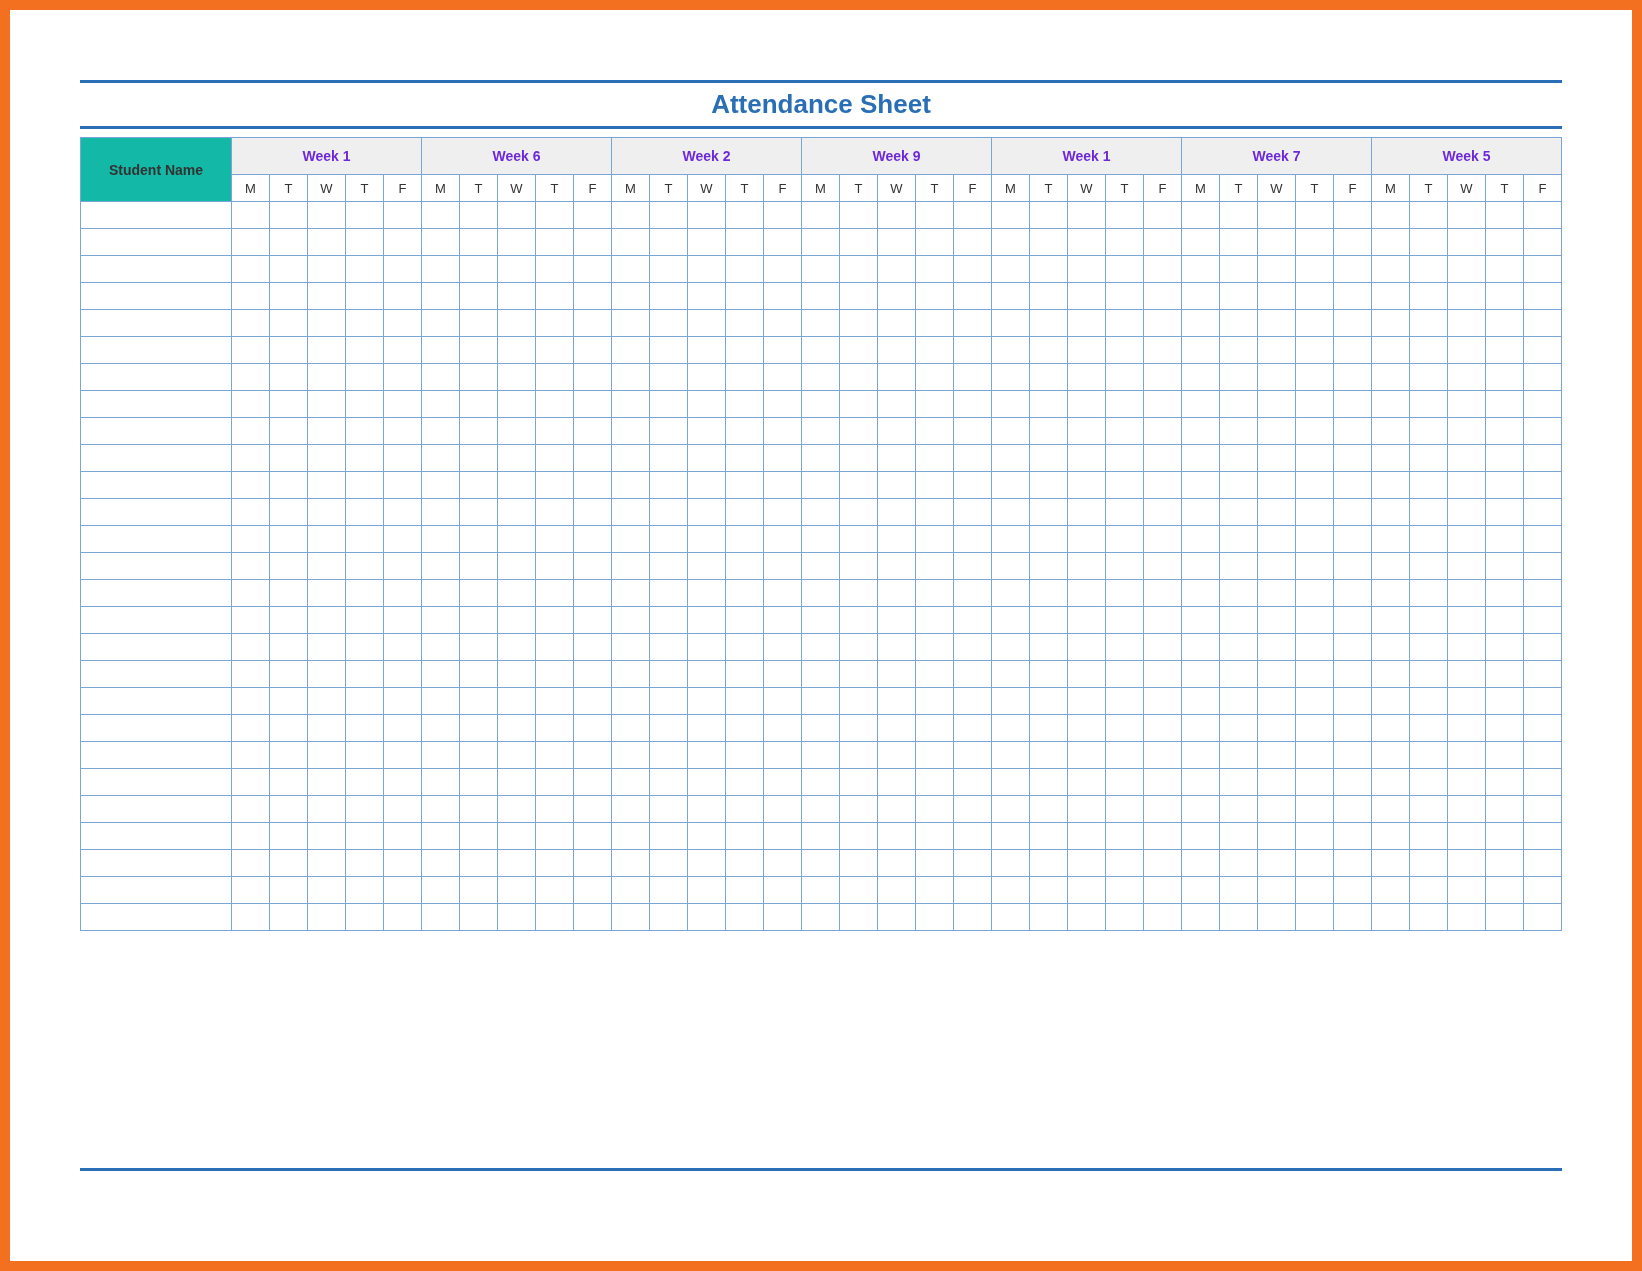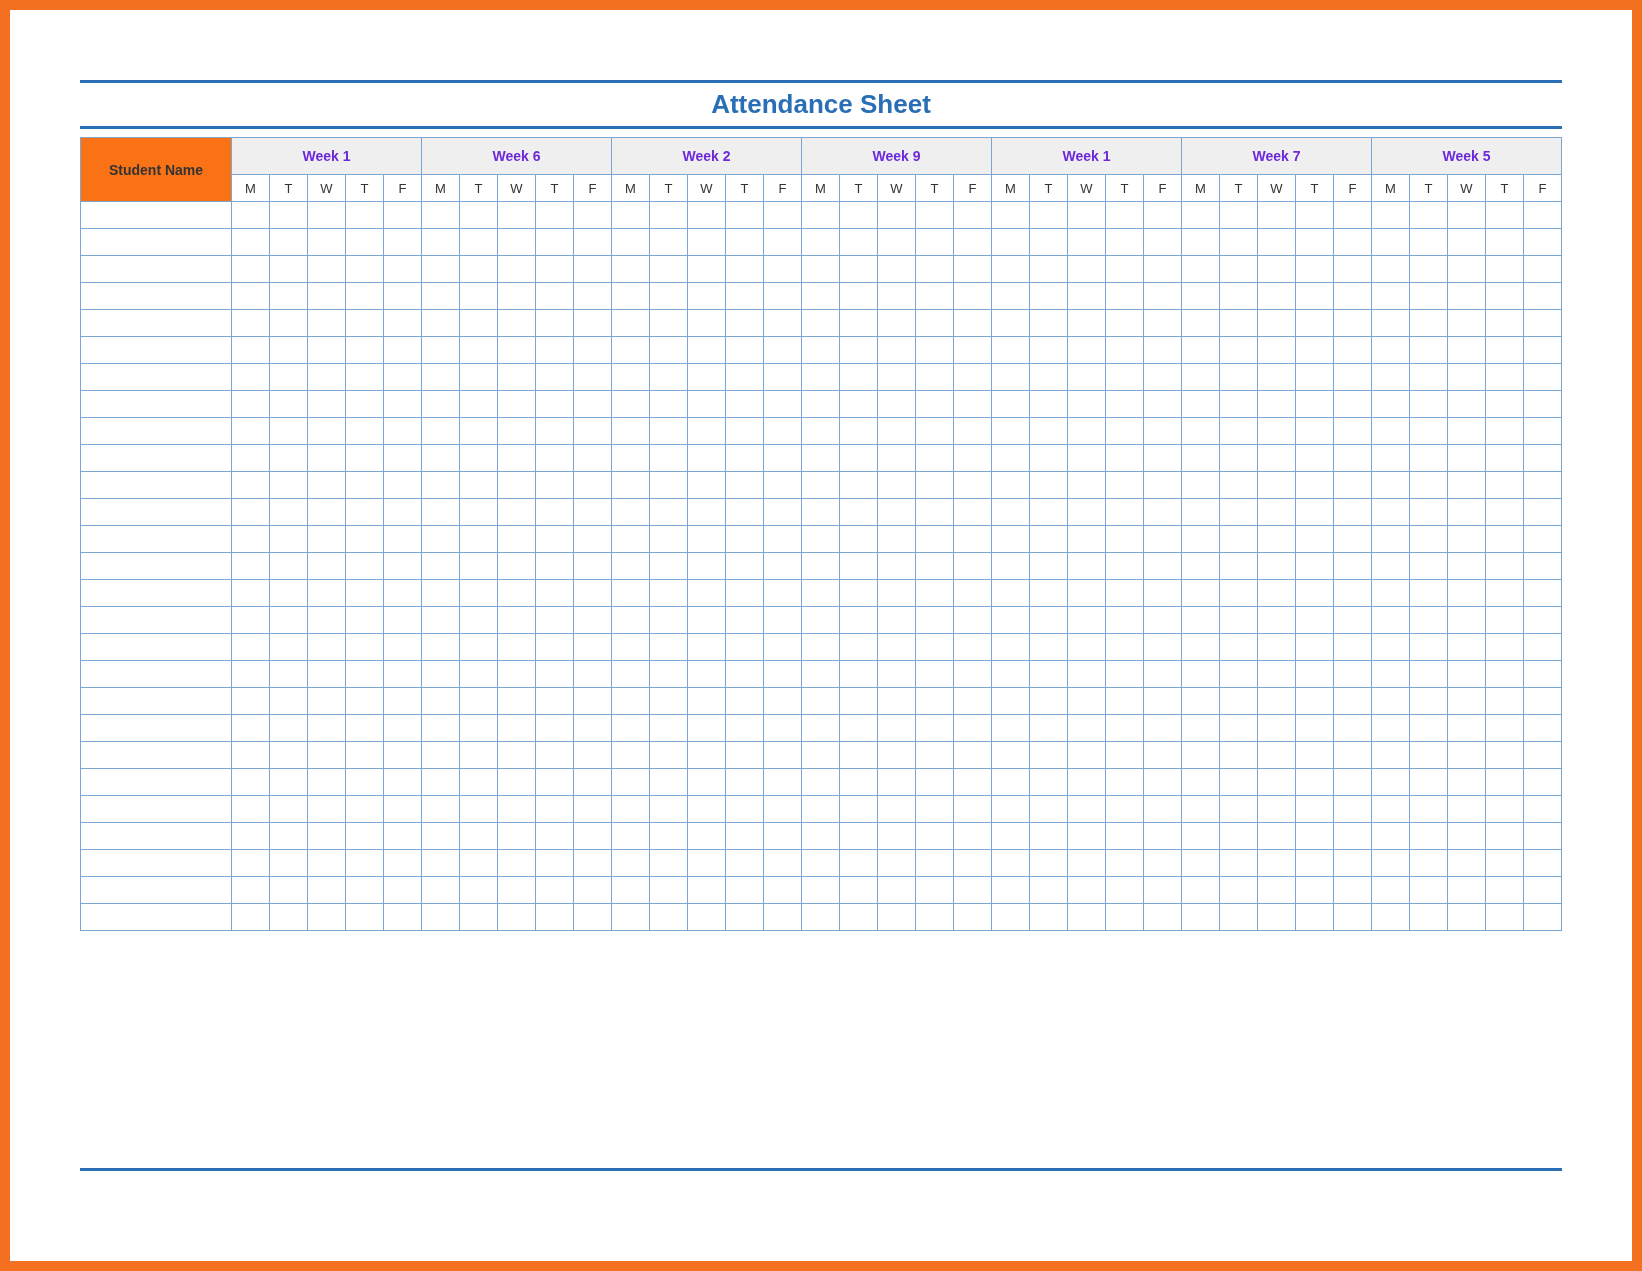--- a/index.html
+++ b/index.html
@@ -49,21 +49,21 @@
     table-layout: fixed;
   }
   table.attendance th,
   table.attendance td {
     border: 1px solid #7aa6d6;
     padding: 0;
   }
   
   th.name-col {
     width: 150px;
-    background: #f97316;
+    background: #14b8a6;
     color: #333;
     font-weight: 700;
     font-size: 14px;
     height: 36px;
   }
   th.week-col {
     background: #efefef;
     color: #6d28d9;
     font-weight: 700;
     font-size: 14px;

